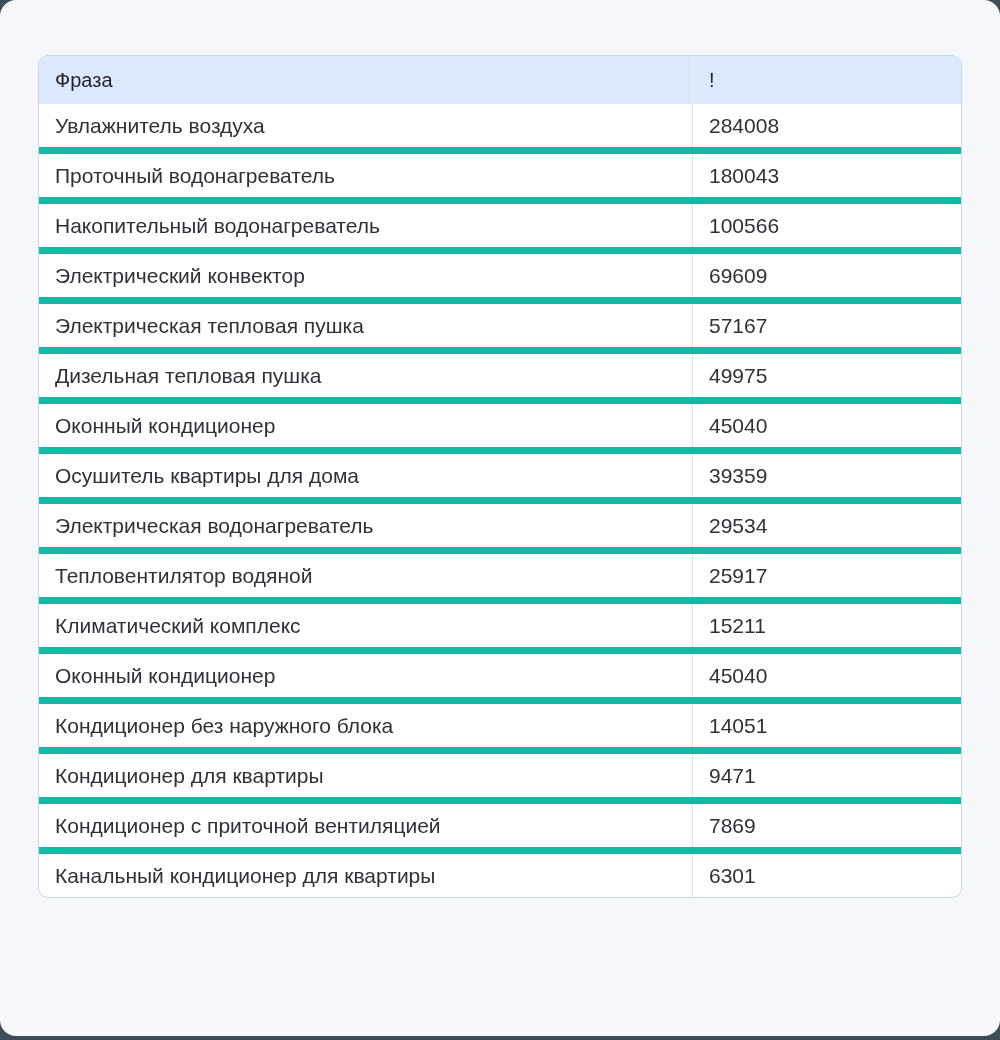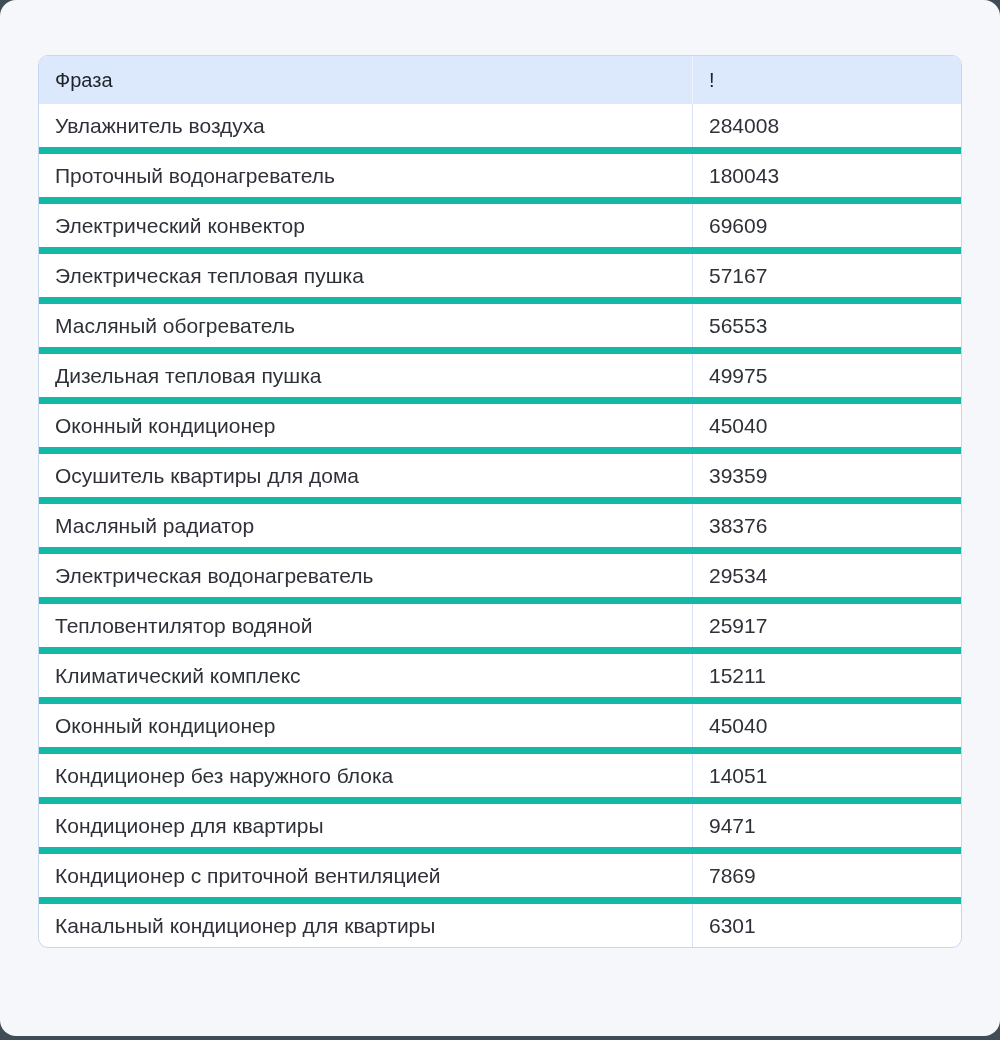--- a/index.html
+++ b/index.html
@@ -83,46 +83,42 @@
       <tbody id="table-body">
           <tr>
             <td class="phrase-cell">Увлажнитель воздуха</td>
             <td class="value-cell">284008</td>
           </tr>
           <tr>
             <td class="phrase-cell">Проточный водонагреватель</td>
             <td class="value-cell">180043</td>
           </tr>
           <tr>
+            <td class="phrase-cell">Накопительный водонагреватель</td>
+            <td class="value-cell">100566</td>
+          </tr>
+          <tr>
             <td class="phrase-cell">Электрический конвектор</td>
             <td class="value-cell">69609</td>
           </tr>
           <tr>
             <td class="phrase-cell">Электрическая тепловая пушка</td>
             <td class="value-cell">57167</td>
-          </tr>
-          <tr>
-            <td class="phrase-cell">Масляный обогреватель</td>
-            <td class="value-cell">56553</td>
           </tr>
           <tr>
             <td class="phrase-cell">Дизельная тепловая пушка</td>
             <td class="value-cell">49975</td>
           </tr>
           <tr>
             <td class="phrase-cell">Оконный кондиционер</td>
             <td class="value-cell">45040</td>
           </tr>
           <tr>
             <td class="phrase-cell">Осушитель квартиры для дома</td>
             <td class="value-cell">39359</td>
-          </tr>
-          <tr>
-            <td class="phrase-cell">Масляный радиатор</td>
-            <td class="value-cell">38376</td>
           </tr>
           <tr>
             <td class="phrase-cell">Электрическая водонагреватель</td>
             <td class="value-cell">29534</td>
           </tr>
           <tr>
             <td class="phrase-cell">Тепловентилятор водяной</td>
             <td class="value-cell">25917</td>
           </tr>
           <tr>

